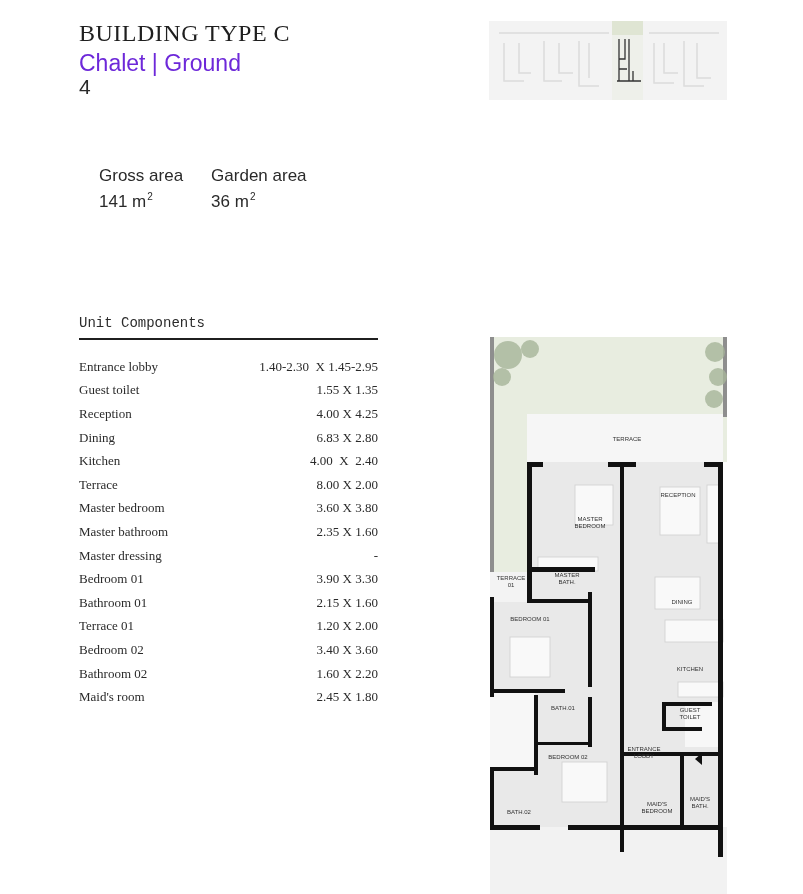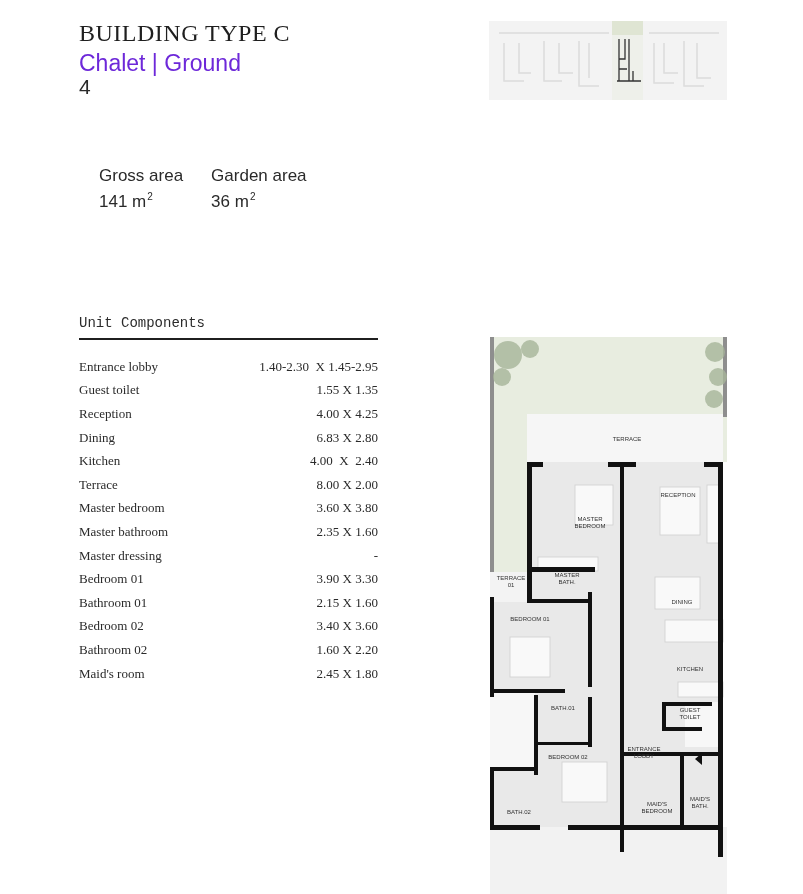--- a/index.html
+++ b/index.html
@@ -83,20 +83,24 @@
       <span>Master dressing</span>
       <span class="dim">-</span>
     </div>
   <div class="comp-row">
       <span>Bedroom 01</span>
       <span class="dim">3.90 X 3.30</span>
     </div>
   <div class="comp-row">
       <span>Bathroom 01</span>
       <span class="dim">2.15 X 1.60</span>
+    </div>
+  <div class="comp-row">
+      <span>Terrace 01</span>
+      <span class="dim">1.20 X 2.00</span>
     </div>
   <div class="comp-row">
       <span>Bedroom 02</span>
       <span class="dim">3.40 X 3.60</span>
     </div>
   <div class="comp-row">
       <span>Bathroom 02</span>
       <span class="dim">1.60 X 2.20</span>
     </div>
   <div class="comp-row">

